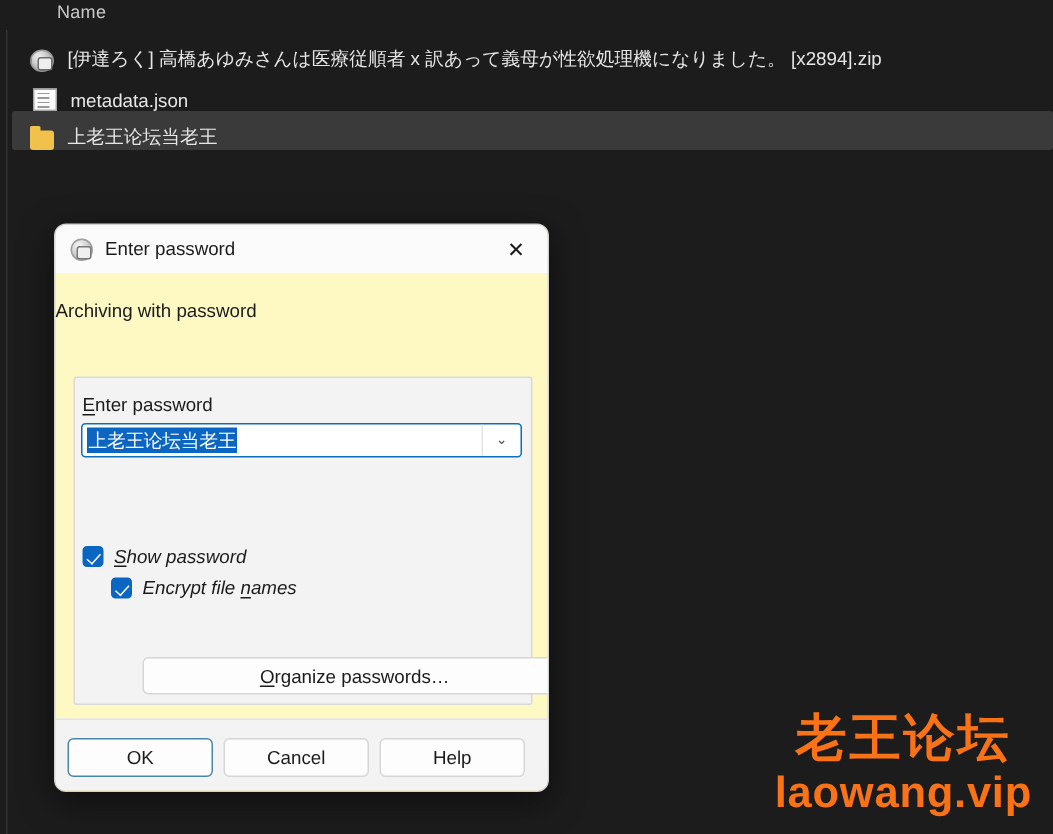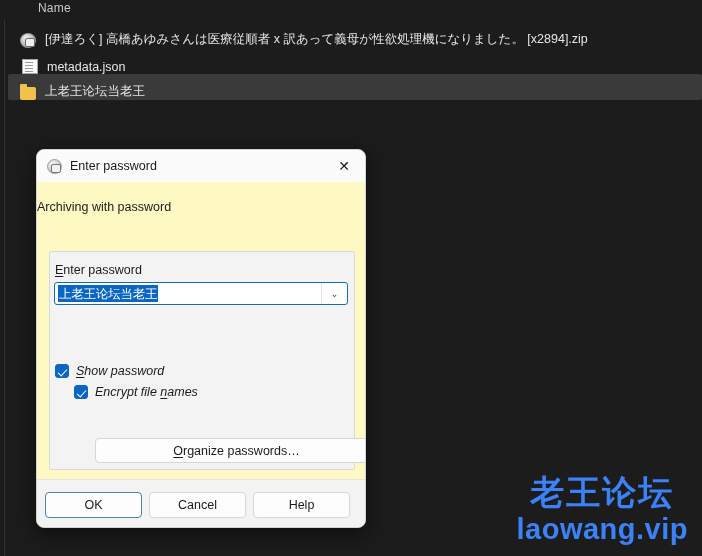--- a/index.html
+++ b/index.html
@@ -142,21 +142,21 @@
     background: #f0c24b;
     border-radius: 1px 1px 0 0;
   }
 
   
   .watermark {
     position: absolute;
     right: 14px;
     bottom: 10px;
     text-align: center;
-    color: #3b82f6;
+    color: #f97316;
     user-select: none;
   }
   .watermark .wm-cn {
     font-size: 34px;
     font-weight: bold;
     letter-spacing: 2px;
     line-height: 40px;
     font-family: "DejaVu Sans", sans-serif;
   }
   .watermark .wm-en {

